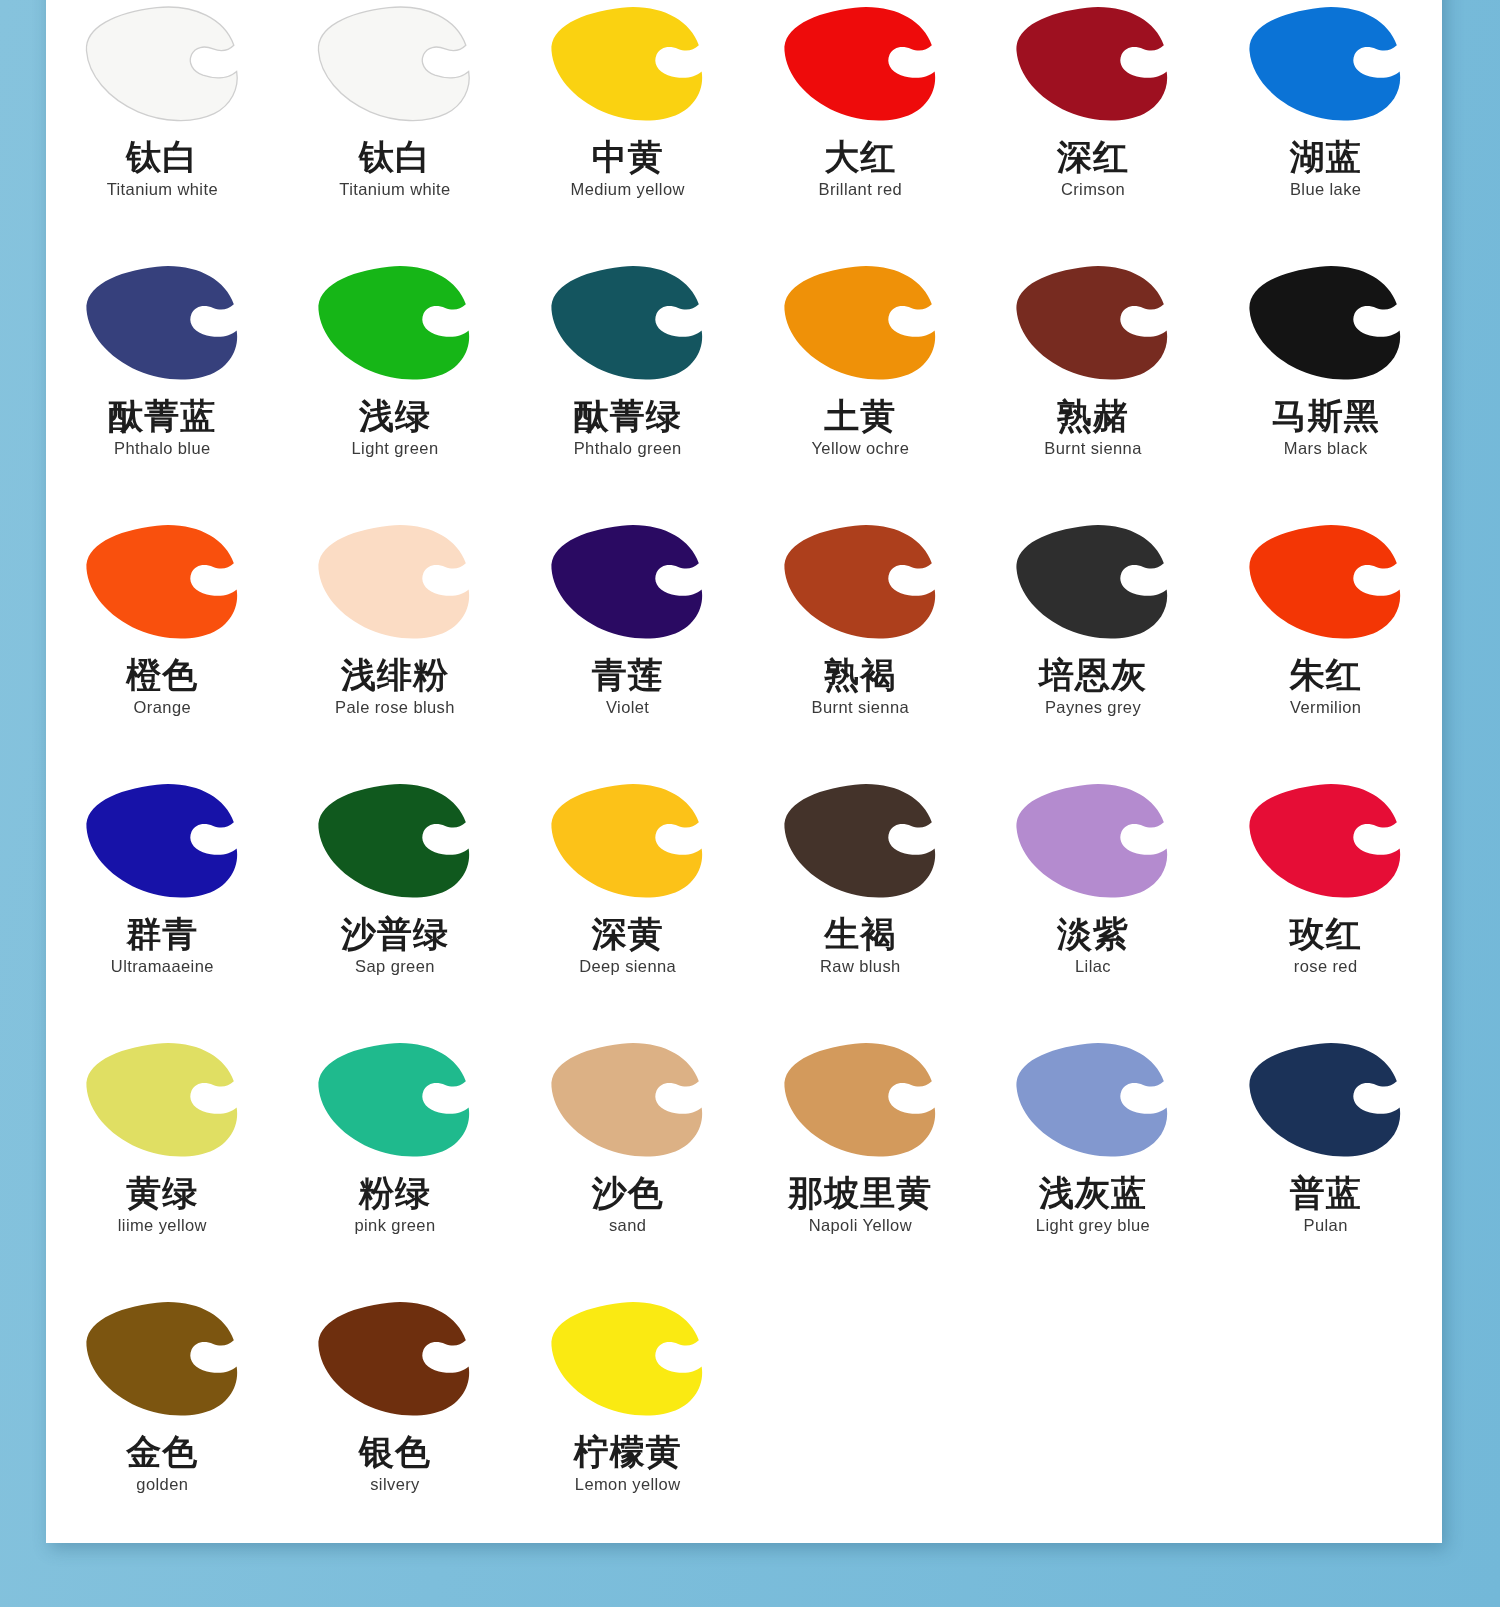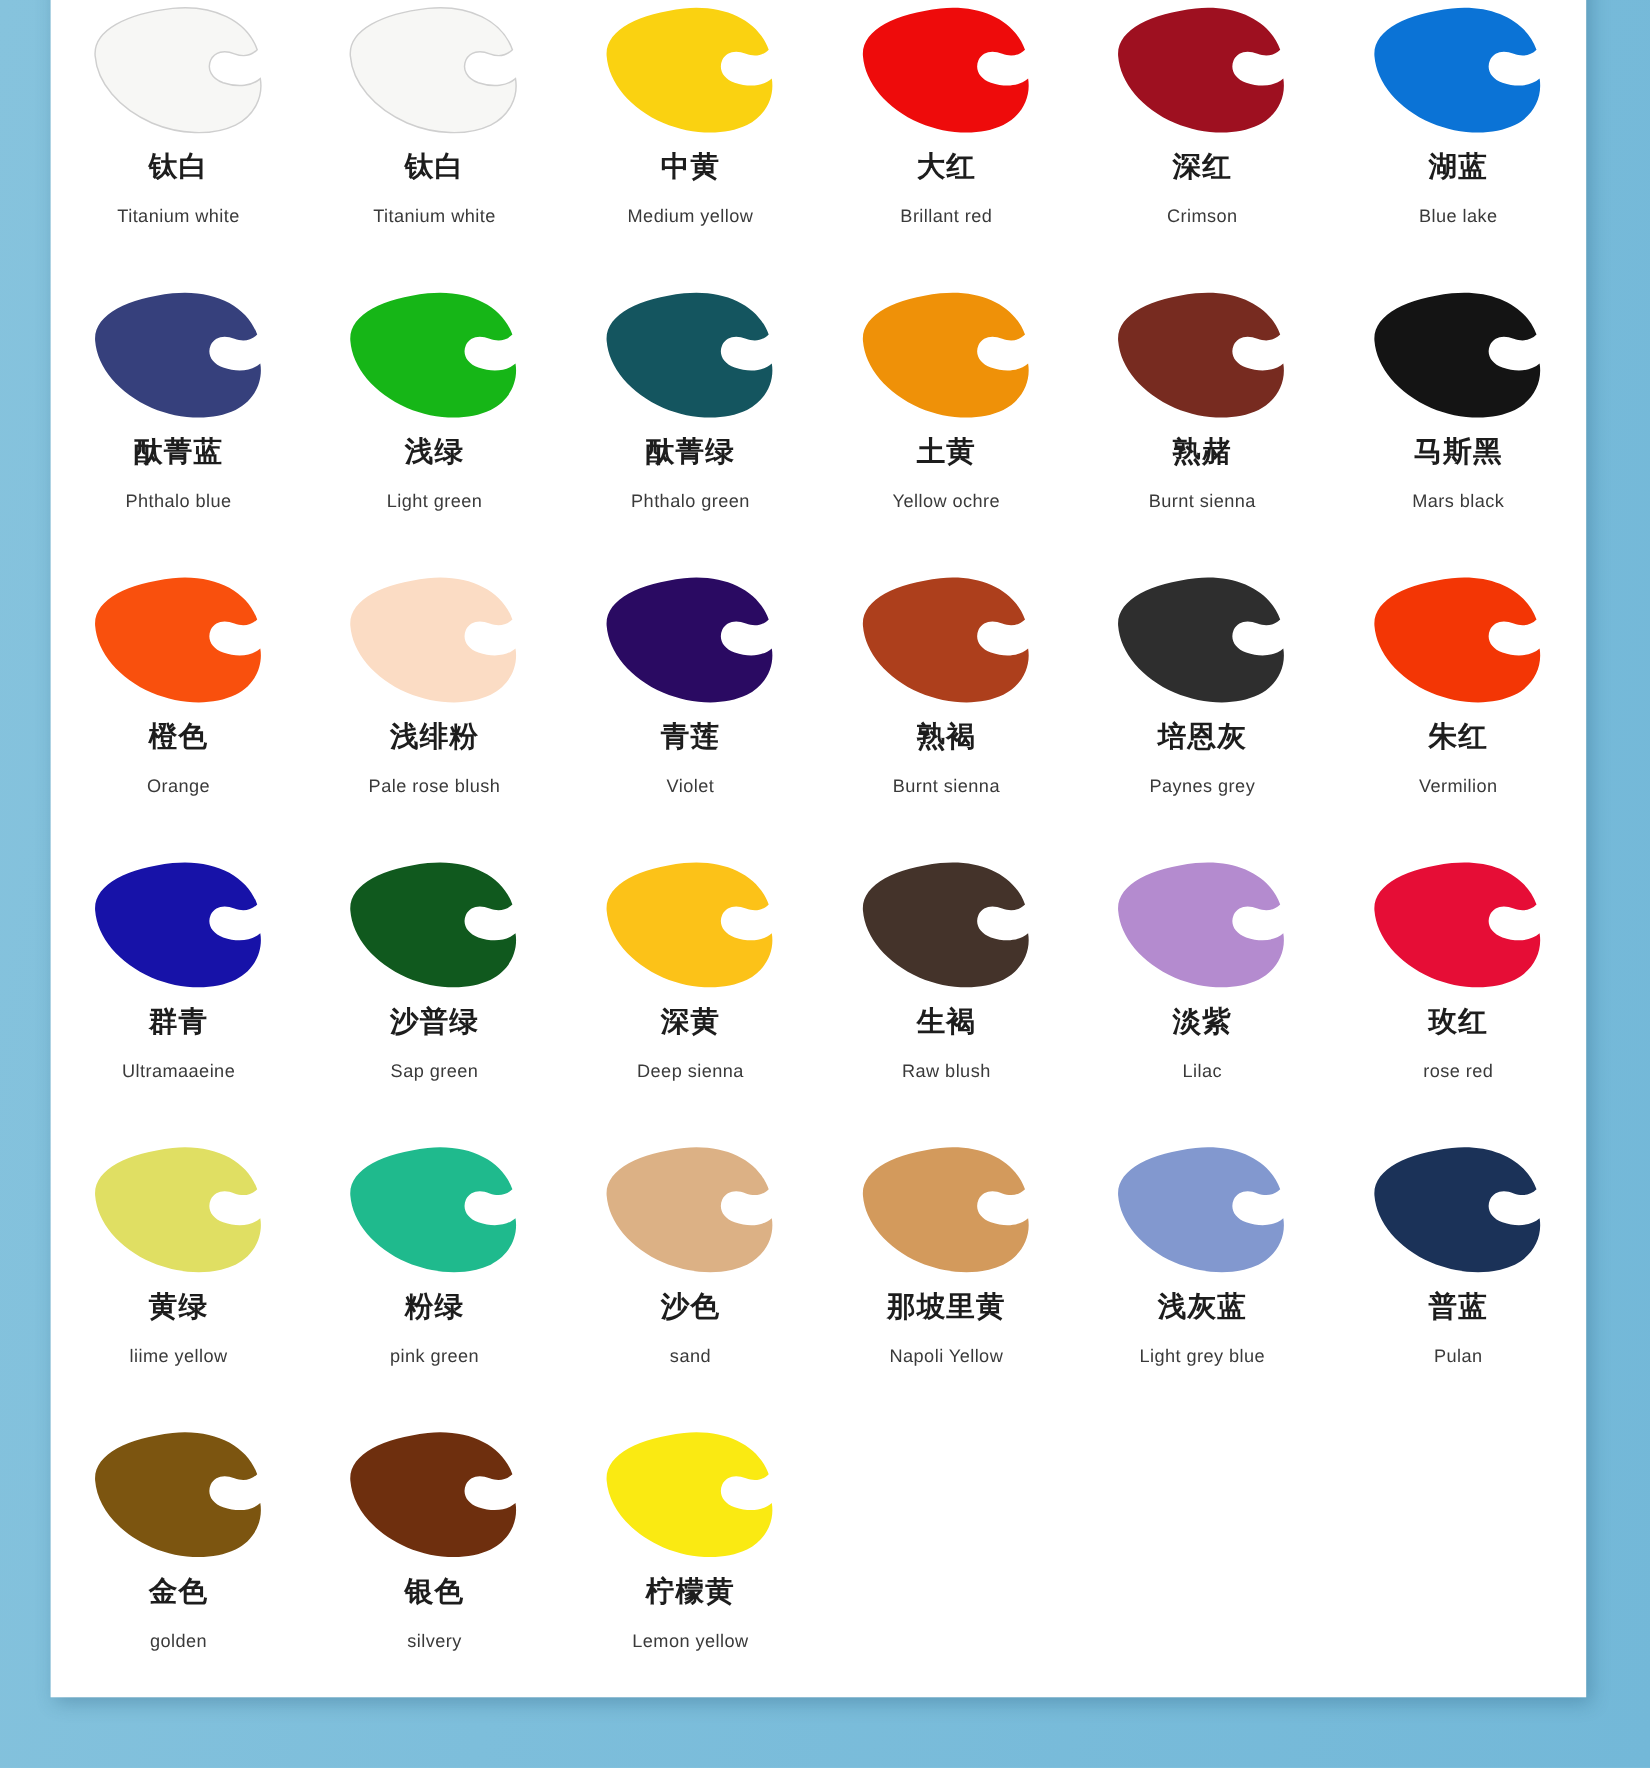--- a/index.html
+++ b/index.html
@@ -61,30 +61,30 @@
   }
 
   .blob {
     width: 163px;
     height: 122px;
     display: block;
   }
 
   .label-cn {
     margin-top: 12px;
-    font-size: 26px;
+    font-size: 35px;
     font-weight: bold;
     color: #1d1d1d;
     letter-spacing: 1px;
     line-height: 1.06;
     white-space: nowrap;
   }
 
   .label-en {
-    margin-top: 22px;
+    margin-top: 5px;
     font-size: 16.5px;
     color: #3a3a3a;
     letter-spacing: 0.4px;
     white-space: nowrap;
   }
 </style>
 </head>
 <body>
 
 <div id="bg-backdrop"></div>

